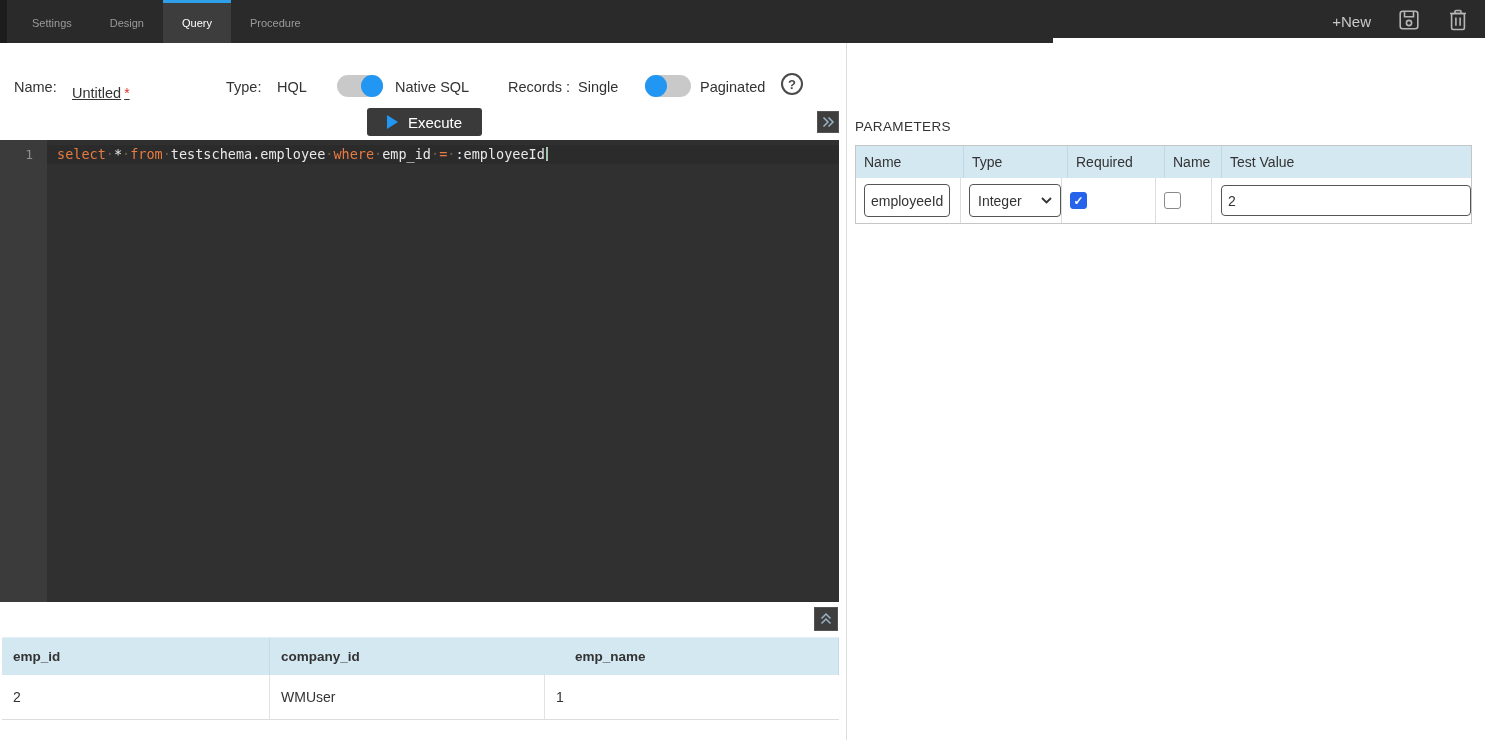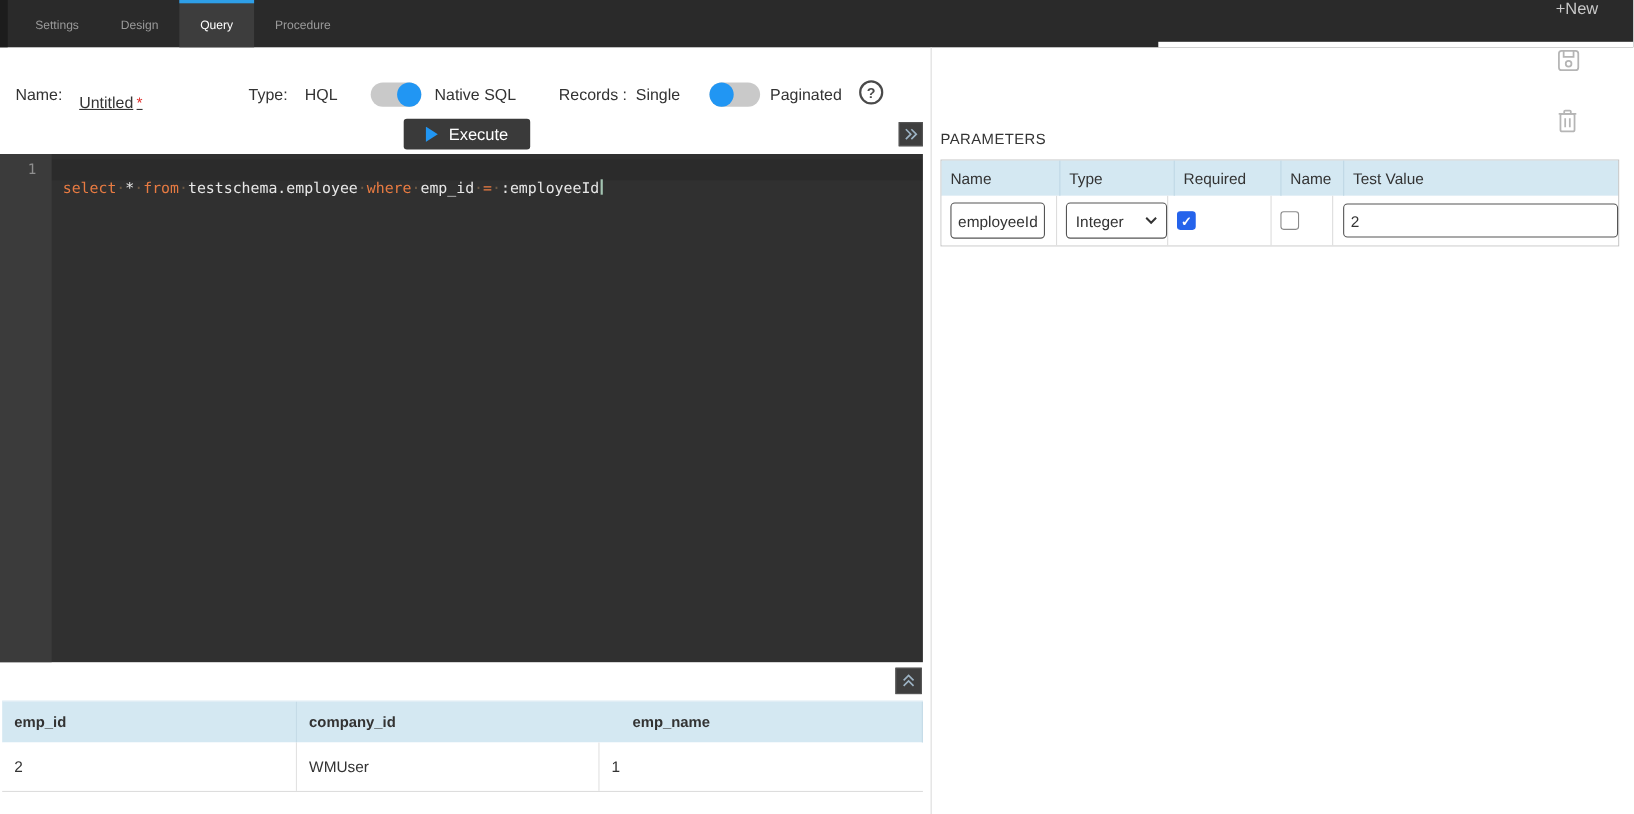--- a/index.html
+++ b/index.html
@@ -12,21 +12,21 @@
 
   
   .topbar { position:absolute; left:0; top:0; width:1485px; height:43px;
     background:#2a2a2a; display:flex; align-items:stretch; }
   .topbar-edge { position:absolute; left:0; top:0; width:7px; height:43px; background:#1c1c1c; }
   .topbar-step { position:absolute; left:1053px; top:38px; width:432px; height:5px; background:#fff; }
   .tabs { display:flex; margin-left:13px; }
   .tab { display:flex; align-items:center; padding:0 19px; font-size:11px;
     color:#9a9a9a; border-top:3px solid transparent; cursor:default; }
   .tab.active { background:#3d3d3d; color:#ffffff; border-top:3px solid #2e9fe8; }
-  .topbar-right { margin-left:auto; display:flex; align-items:flex-start; gap:26px; padding-right:32px;flex-direction:column; }
+  .topbar-right { margin-left:auto; display:flex; align-items:center; gap:26px; padding-right:16px; }
   .new-btn { color:#c9c9c9; font-size:15px; }
   .icon-btn { display:flex; align-items:center; }
 
   
   .ctl { position:absolute; font-size:14.5px; color:#333; }
   .req { color:#e0302d; font-size:14px; margin-left:3px; }
   .switch { position:absolute; width:46px; height:22px; border-radius:11px; background:#c9c9c9; }
   .switch .knob { position:absolute; top:0; width:22px; height:22px; border-radius:50%; background:#2196f3; }
   .switch.knob-right .knob { right:0; }
   .switch.knob-left .knob { left:0; }
@@ -43,21 +43,21 @@
     background:#3e3e3e; border:1px solid #555; display:flex; align-items:center; justify-content:center; }
   .collapse-up { position:absolute; left:814px; top:607px; width:24px; height:24px;
     background:#3e3e3e; border:1px solid #555; display:flex; align-items:center; justify-content:center; }
   .collapse-up svg { transform:rotate(-90deg); }
 
   
   .editor { position:absolute; left:0; top:140px; width:839px; height:462px;
     background:#303030; display:flex; font-family:"DejaVu Sans Mono", monospace; }
   .gutter { width:47px; height:100%; background:#3b3b3b; color:#8f8f8f;
     font-size:13px; line-height:19px; text-align:right; padding:5px 14px 0 0; }
-  .code-area { flex:1; padding:22px 0 0 10px; position:relative; }
+  .code-area { flex:1; padding:5px 0 0 10px; position:relative; }
   .active-line { position:absolute; left:0; top:5px; right:0; height:19px; background:rgba(0,0,0,0.10); }
   .code-line { position:relative; font-size:13.5px; line-height:19px; white-space:pre; }
   .tok-kw { color:#e87b42; }
   .tok-txt { color:#e8e8e8; }
   .tok-ws { color:#6e5a45; }
   .caret { display:inline-block; width:2px; height:14px; background:#a3c4b1; vertical-align:-2px; margin-left:1px; }
 
   
   .results { position:absolute; left:2px; top:637px; width:837px; }
   .r-head { display:flex; height:38px; background:#d4e8f2; align-items:center;

